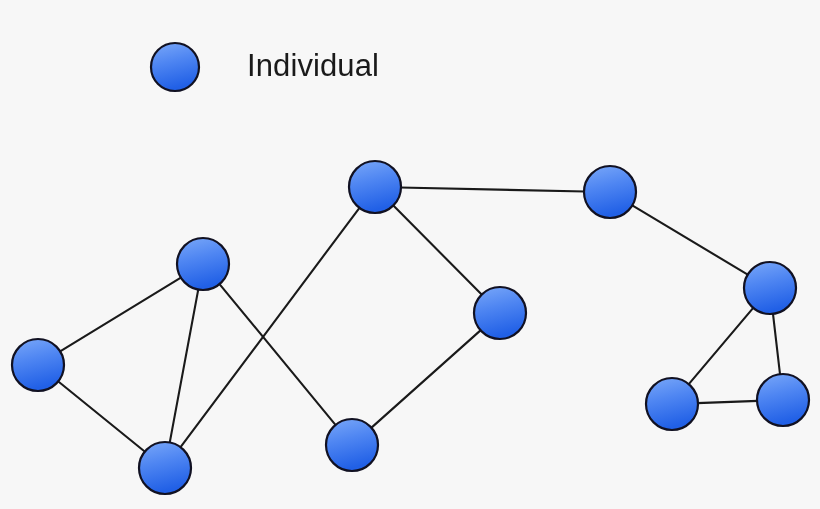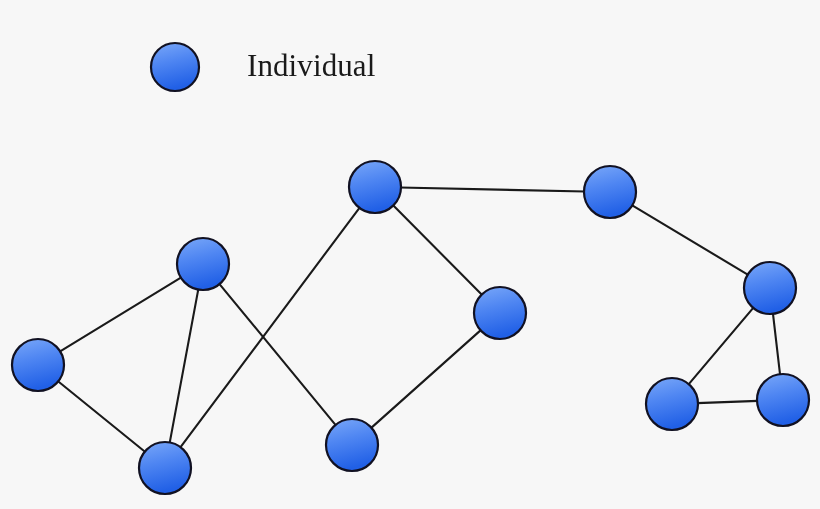--- a/index.html
+++ b/index.html
@@ -26,21 +26,21 @@
     top: 0;
     left: 0;
     width: 820px;
     height: 509px;
     display: block;
   }
   .legend-label {
     position: absolute;
     left: 247px;
     top: 44px;
-    font-family: Liberation Serif, serif;
+    font-family: Liberation Sans, sans-serif;
     font-size: 31px;
     font-weight: 400;
     color: #1a1a1a;
     letter-spacing: 0.1px;
     line-height: 44px;
     white-space: nowrap;
   }
 </style>
 </head>
 <body>

